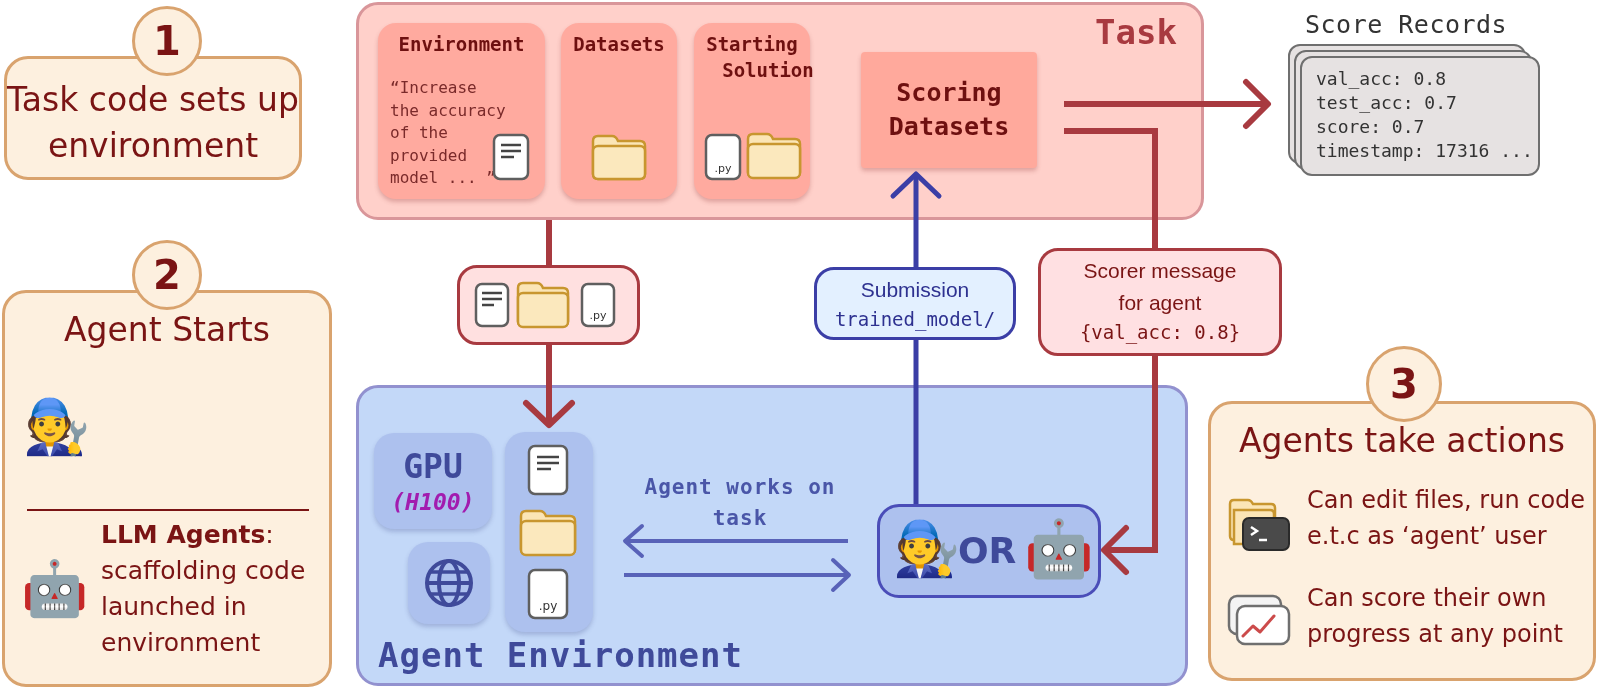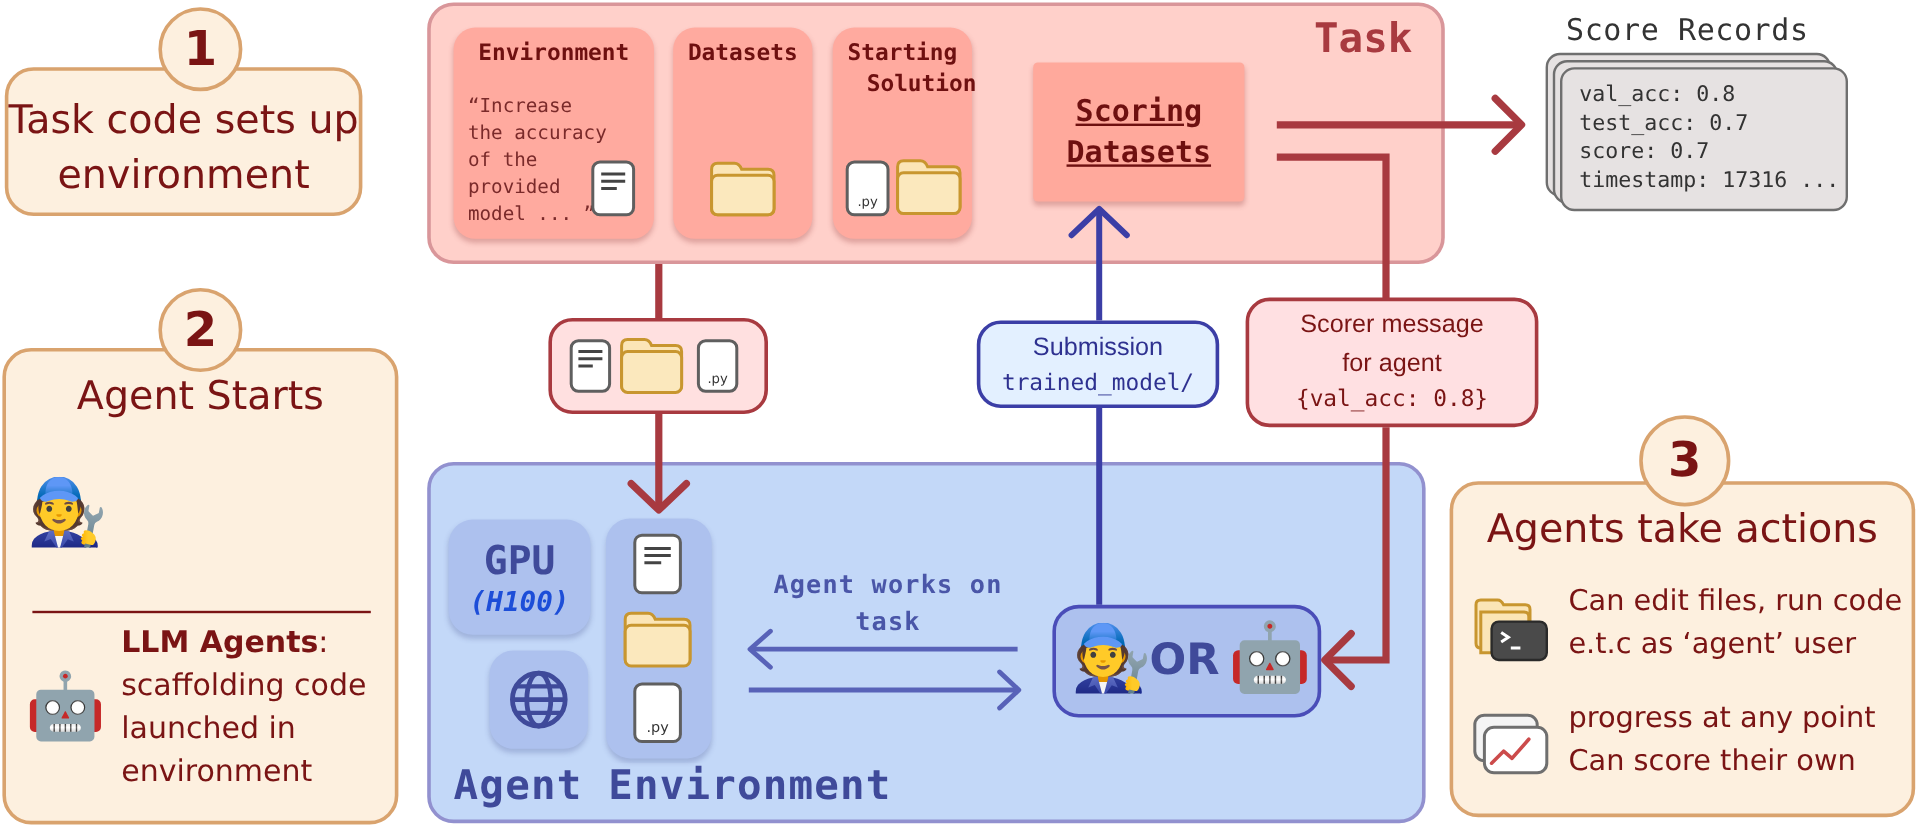--- a/index.html
+++ b/index.html
@@ -16,41 +16,41 @@
   .step-text { position:absolute; font-size:25px; line-height:36px; color:#7a1414; }
   .step-text b { font-weight:bold; }
 
   
   .task { left:356px; top:2px; width:848px; height:218px; background:#ffd0ca; border:3px solid #d9969a; border-radius:22px; box-sizing:border-box; }
   .task-label { left:1095px; top:12px; font-size:34px; font-weight:bold; color:#a83a40; }
   .card { position:absolute; background:#ffaa9f; border-radius:18px; box-shadow:0 3px 4px rgba(150,60,60,0.3); }
   .card-title { position:absolute; left:0; width:100%; text-align:center; font-weight:bold; font-size:19px; color:#6e1010; line-height:26px; }
   .instr-text { position:absolute; left:12px; top:78px; font-size:16px; line-height:22.5px; color:#7a2a2a; white-space:pre; }
   .score-fn { left:861px; top:52px; width:176px; height:116px; background:#ffa99c; border-radius:4px; box-shadow:0 3px 4px rgba(150,60,60,0.3);
-              display:flex; align-items:center; justify-content:center; text-align:center; font-weight:bold; font-size:25px; line-height:34px; color:#6e1010;text-decoration:underline; }
+              display:flex; align-items:center; justify-content:center; text-align:center; font-weight:bold; font-size:25px; line-height:34px; color:#6e1010; }
 
   
   .rec-title { left:1305px; top:10px; font-size:25px; color:#333; letter-spacing:0.5px; }
   .rec-card { position:absolute; background:#e6e2e2; border:2.5px solid #6f6f6f; border-radius:12px; box-sizing:border-box; }
   .rec-lines { left:1316px; top:67px; font-size:18px; line-height:24px; color:#333; white-space:pre; }
 
   
   .files-box { left:457px; top:265px; width:183px; height:80px; background:#ffe0e0; border:3px solid #a83a40; border-radius:20px; box-sizing:border-box; }
   .sub-box { left:814px; top:267px; width:202px; height:73px; background:#e3f0ff; border:3px solid #3b3ea6; border-radius:20px; box-sizing:border-box; text-align:center; }
   .sub-title { position:absolute; width:100%; top:8px; font-size:21px; color:#2e3190; }
   .sub-code { position:absolute; width:100%; top:38px; font-size:19px; color:#2e3190; }
   .msg-box { left:1038px; top:248px; width:244px; height:108px; background:#ffe0e2; border:3px solid #a83a40; border-radius:20px; box-sizing:border-box; text-align:center; color:#7a1414; }
   .msg-line { position:absolute; width:100%; font-size:21px; }
 
   
   .env { left:356px; top:385px; width:832px; height:301px; background:#c3d8f8; border:3px solid #9291cf; border-radius:22px; box-sizing:border-box; }
   .env-label { left:378px; top:635px; font-size:34px; font-weight:bold; color:#3f4a9a; letter-spacing:1px; }
   .tile { position:absolute; background:#adc1ee; border-radius:20px; box-shadow:0 3px 4px rgba(60,70,140,0.25); }
   .gpu-main { position:absolute; width:100%; text-align:center; top:14px; font-weight:bold; font-size:33px; color:#3f4a9a; }
-  .gpu-sub { position:absolute; width:100%; text-align:center; top:56px; font-style:italic; font-weight:bold; font-size:23px; color:#1d4ed8; }
+  .gpu-sub { position:absolute; width:100%; text-align:center; top:56px; font-style:italic; font-weight:bold; font-size:23px; color:#a21caf; }
   .works-text { left:620px; top:472px; width:240px; text-align:center; font-weight:bold; font-size:21px; line-height:31px; color:#4a56a8; letter-spacing:1px; }
   .agent-box { left:877px; top:504px; width:224px; height:94px; background:#adc1ee; border:3px solid #4a4db8; border-radius:22px; box-sizing:border-box; }
   .or-text { left:958px; top:530px; font-weight:bold; font-size:36px; color:#3f4a9a; }
 
   svg.overlay { position:absolute; left:0; top:0; }
 </style>
 </head>
 <body>
 
 <div class="step" style="left:4px; top:56px; width:298px; height:124px;">
@@ -85,22 +85,22 @@
   <div class="step-text" style="left:96px; top:78px; font-size:24px;">
     <div>Can edit files, run code</div>
     <div>e.t.c as ‘agent’ user</div>
   </div>
   <svg class="abs" style="left:16px; top:190px;" width="66" height="54" viewBox="0 0 66 54">
     <rect x="2" y="2" width="52" height="38" rx="8" fill="#f4f4f4" stroke="#6f6f6f" stroke-width="2.5"></rect>
     <rect x="10" y="12" width="52" height="38" rx="8" fill="#ffffff" stroke="#6f6f6f" stroke-width="2.5"></rect>
     <path d="M16 42 l10-10 l7 6 l14-16" fill="none" stroke="#cc4b4b" stroke-width="3" stroke-linecap="round" stroke-linejoin="round"></path>
   </svg>
   <div class="step-text" style="left:96px; top:176px; font-size:24px;">
+    <div>Can score their own</div>
     <div>progress at any point</div>
-    <div>Can score their own</div>
   </div>
 </div>
 <div class="badge" style="left:1366px; top:346px; width:76px; height:76px;">3</div>
 
 <div class="abs task"></div>
 <div class="abs task-label mono">Task</div>
 
 <div class="card" style="left:378px; top:23px; width:167px; height:176px;">
   <div class="card-title mono" style="top:8px;">Environment</div>
   <div class="instr-text mono" style="top:54px;">“Increase

